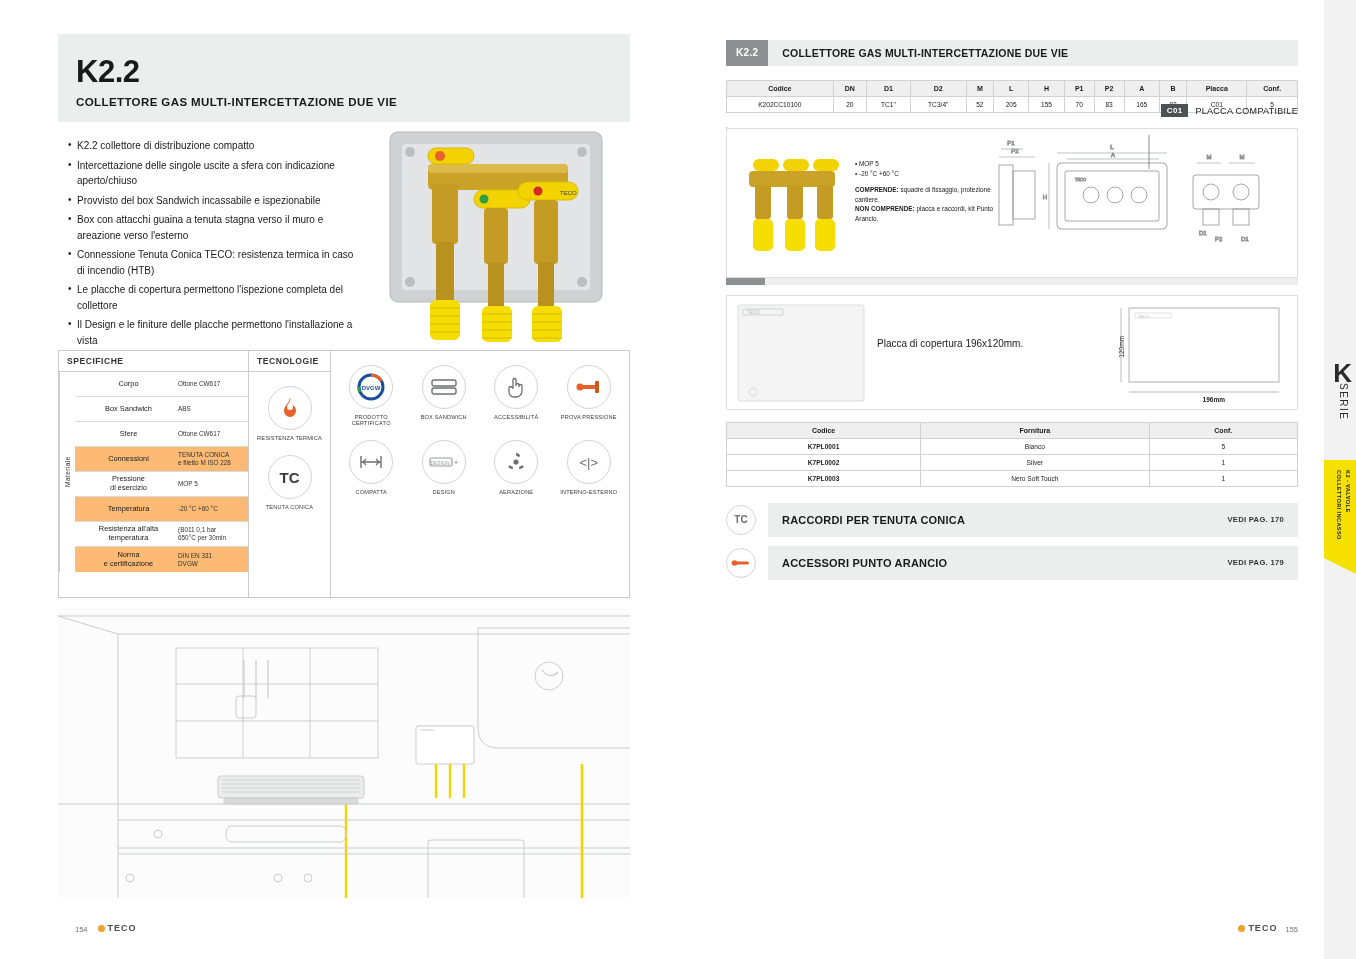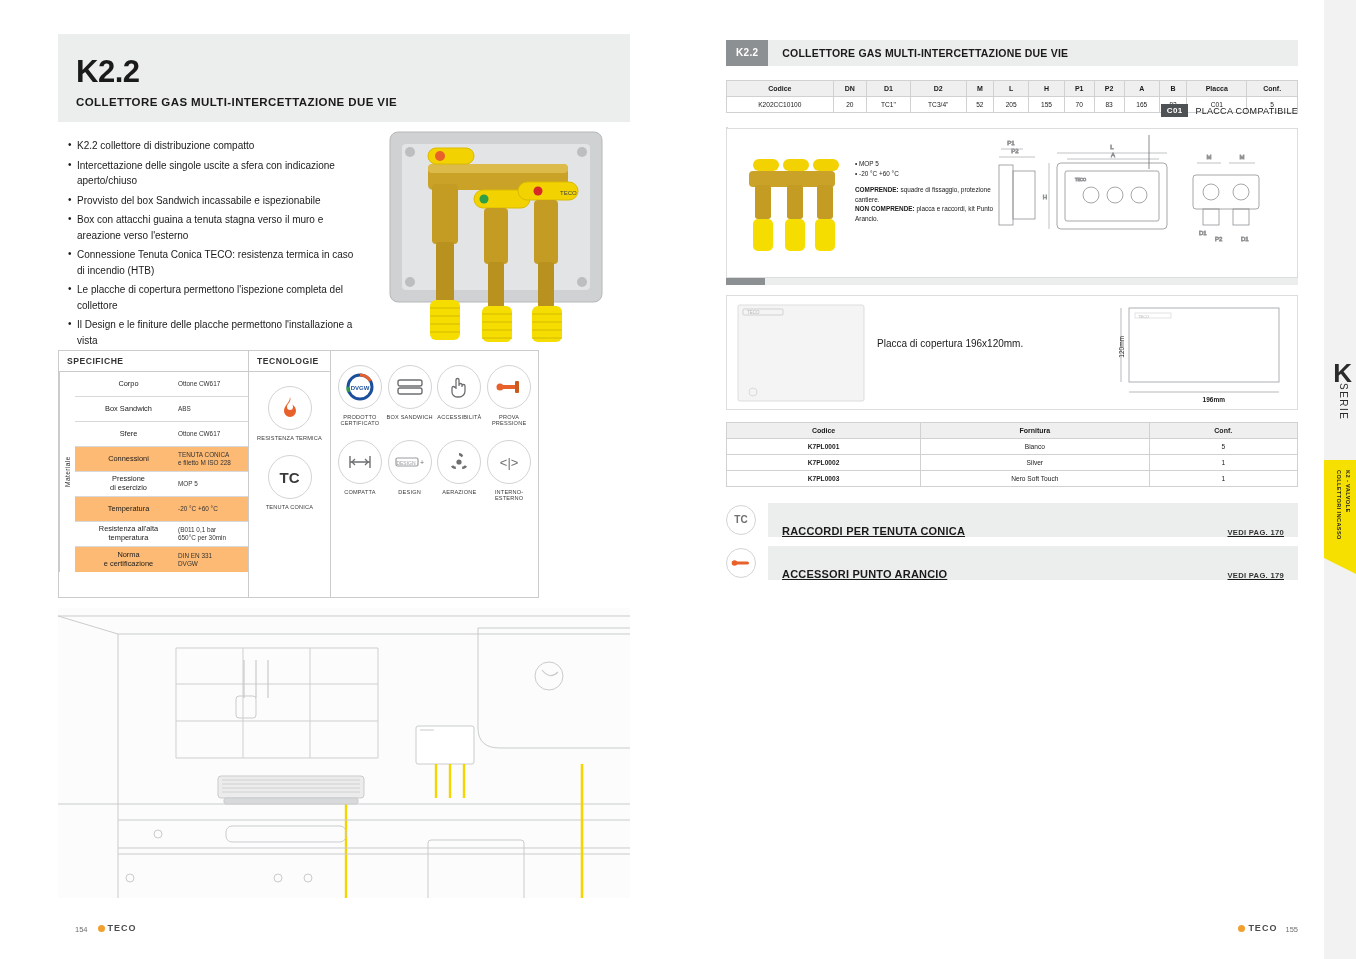--- a/index.html
+++ b/index.html
@@ -44,21 +44,21 @@
   }
   .bullets li { position:relative; padding-left:9px; margin-bottom:4px; }
   .bullets li:before { content:"•"; position:absolute; left:0; top:-1px; }
 
   .hero-photo {
     position:absolute; left:388px; top:124px;
     width:222px; height:218px;
   }
 
   
-  .specs { position:absolute; left:58px; top:350px; width:481px; height:248px;
+  .specs { position:absolute; left:58px; top:350px; width:572px; height:248px;
            border:1px solid #c9cbcc; background:#fff; display:flex; }
   .specs-col-a { width:190px; border-right:1px solid #c9cbcc; }
   .specs-col-b { width:82px; border-right:1px solid #c9cbcc; }
   .specs-col-c { flex:1; }
   .col-head {
     height:21px; line-height:21px; background:#fff;
     font-size:8.6px; font-weight:bold; letter-spacing:0.5px;
     padding-left:8px; border-bottom:1px solid #c9cbcc; color:#333;
   }
   .col-head.center { text-align:center; padding-left:0; }
@@ -125,21 +125,21 @@
   .para { font-size:7.4px; line-height:1.55; color:#222; }
 
   .placca-box { border:1px solid #dcdddd; background:#fff; height:115px; position:relative; }
 
   .link-row { display:flex; align-items:center; height:34px; margin-top:9px; }
   .link-ico {
     width:30px; height:30px; border-radius:50%; border:1px solid #d2d4d5;
     display:flex; align-items:center; justify-content:center; color:#6d6f71;
     font-size:10px; font-weight:bold; margin-right:12px; flex:0 0 auto;
   }
-  .link-bar { flex:1; background:#eceded; height:34px; display:flex; align-items:flex-end; padding:0 14px;text-decoration:underline; }
+  .link-bar { flex:1; background:#eceded; height:34px; display:flex; align-items:center; padding:0 14px; }
   .link-label { font-size:11px; font-weight:bold; letter-spacing:0.2px; }
   .link-label .thin { font-weight:normal; }
   .link-page { margin-left:auto; font-size:7.6px; font-weight:bold; letter-spacing:0.3px; color:#333; }
 
   
   .edge { position:absolute; right:0; top:0; width:32px; height:959px; background:#f2f2f2; }
   .edge-k { position:absolute; right:4px; top:358px; font-size:26px; font-weight:bold; color:#2b2b2b; }
   .edge-serie { position:absolute; right:7px; top:383px; font-size:10px; letter-spacing:1.5px; color:#2b2b2b;
                 writing-mode:vertical-rl; }
   .edge-yellow { position:absolute; right:0; top:460px; width:32px; height:98px; background:#f5e000; }

